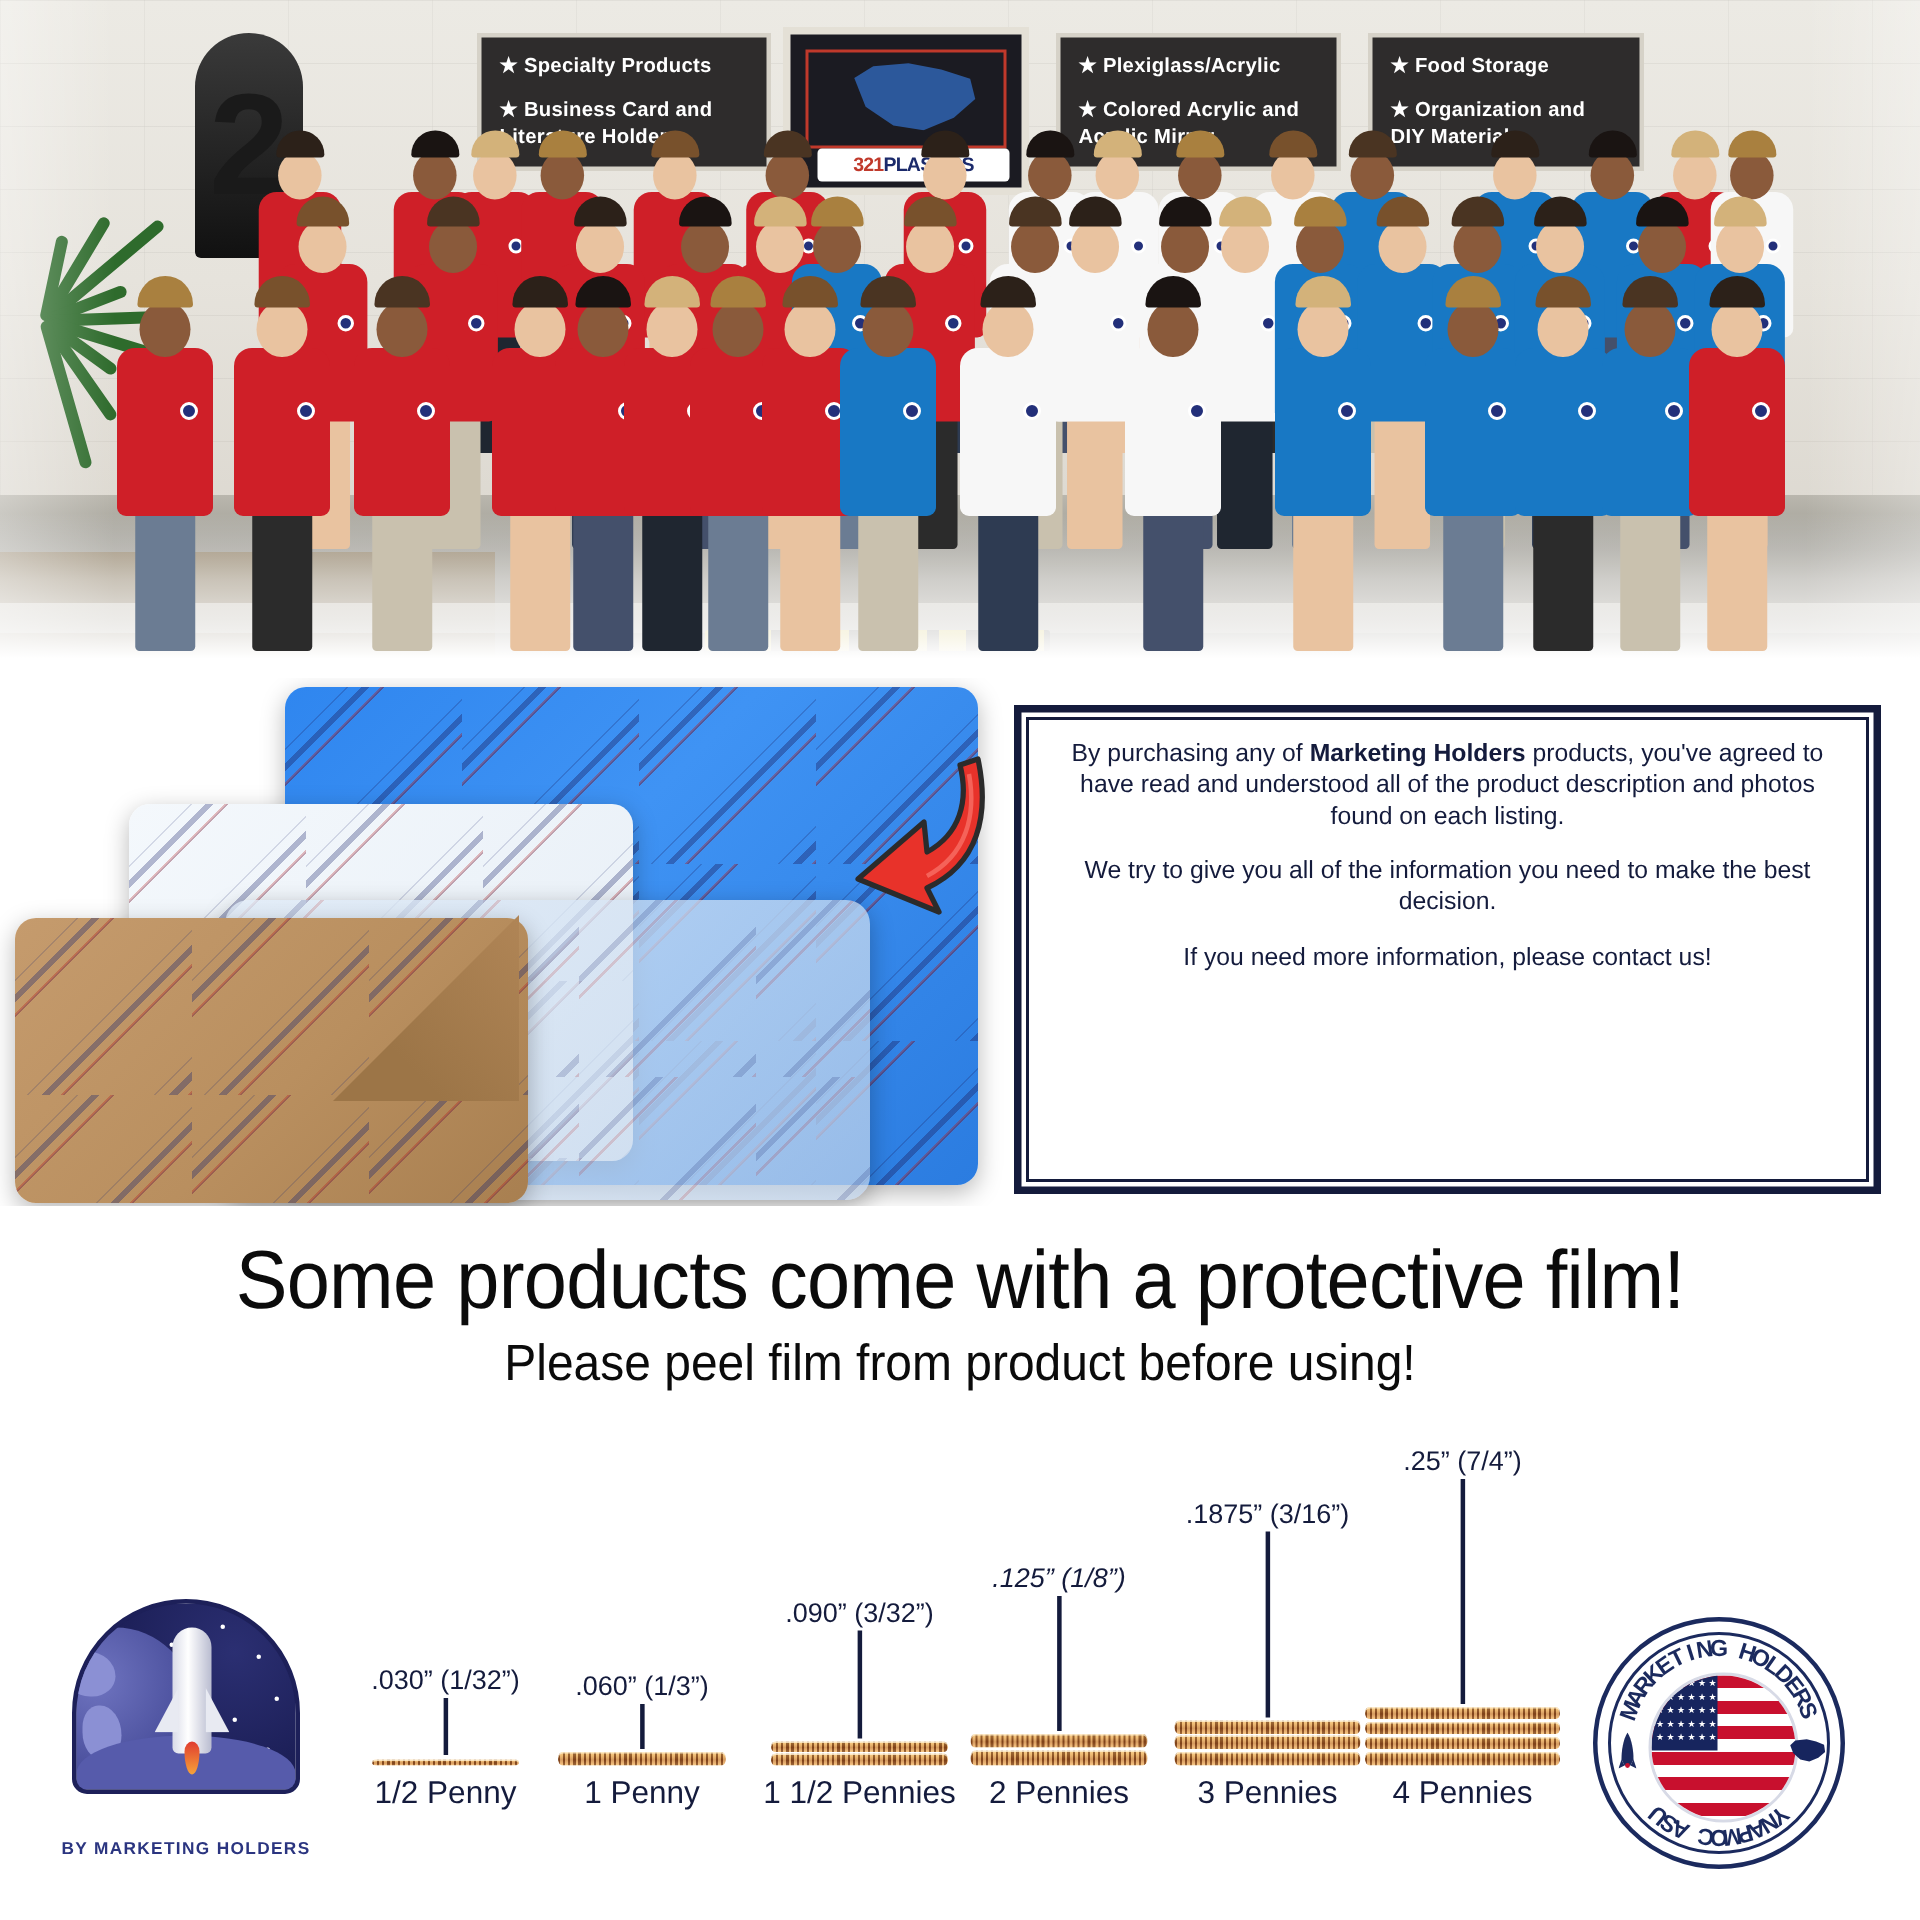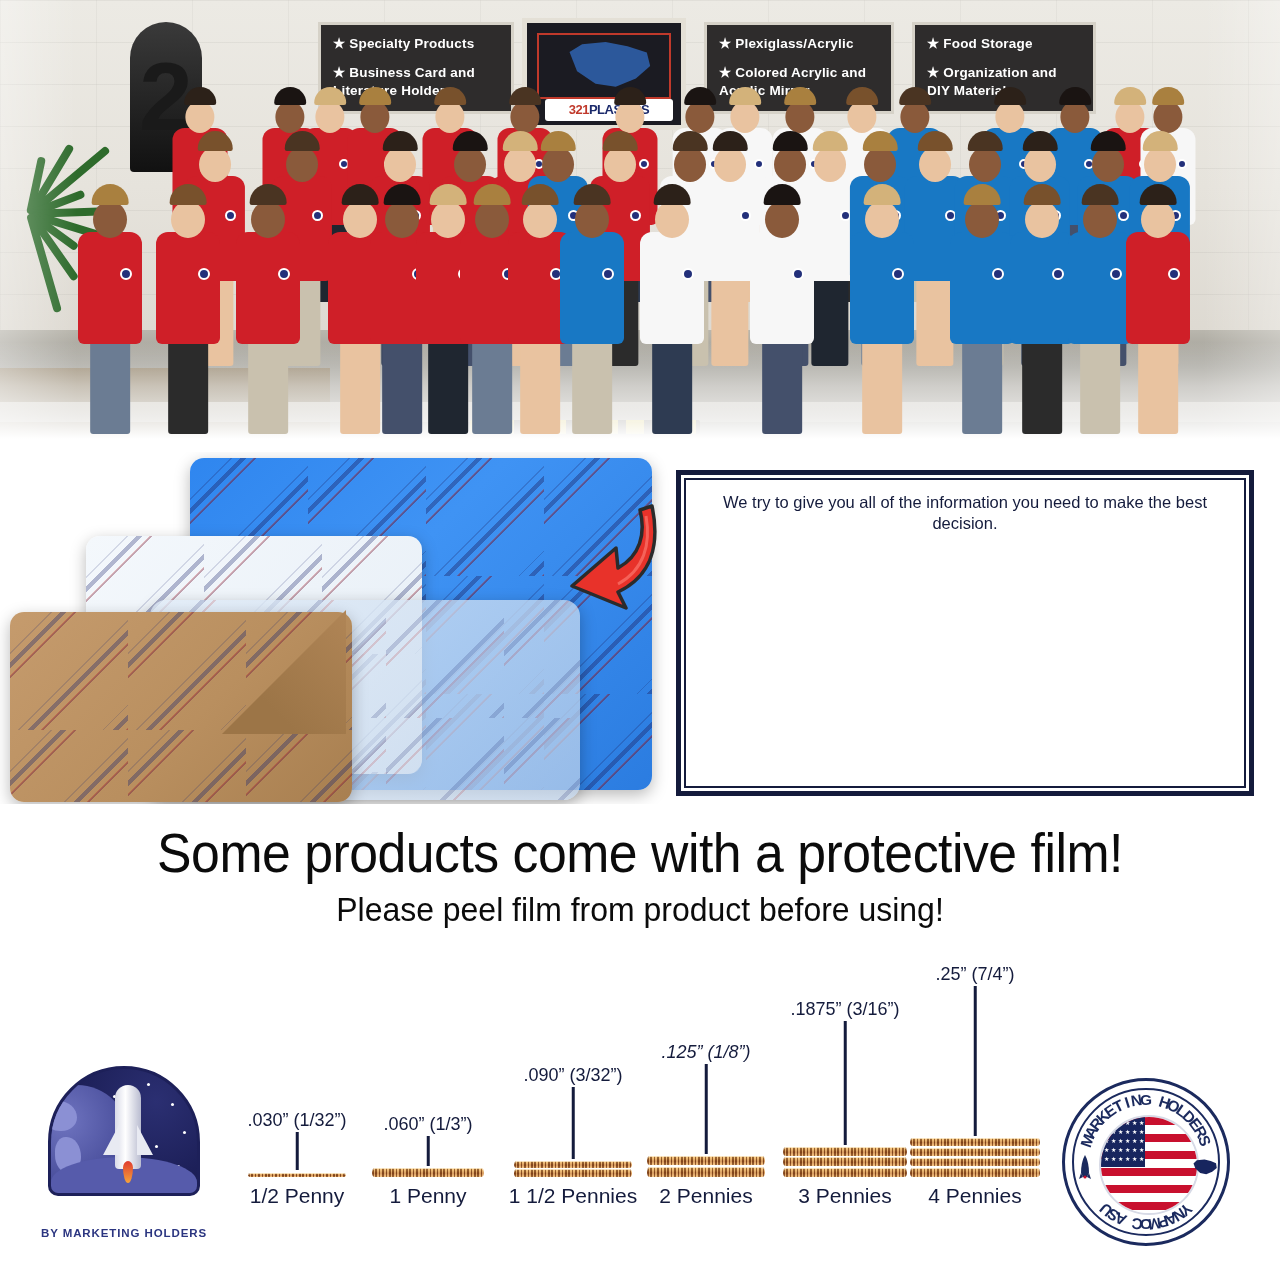--- a/index.html
+++ b/index.html
@@ -611,21 +611,23 @@
     <div class="peel"></div>
   </div>
 
   <svg class="arrow" viewBox="0 0 110 120">
     <path d="M96 6 C104 44 96 76 62 92 L70 108 L16 86 L60 48 L62 68 C84 56 90 34 84 10 Z" fill="#e8322a" stroke="#2b2b2b" stroke-width="3.5" stroke-linejoin="round"></path>
     <path d="M90 16 C95 44 88 70 62 84" fill="none" stroke="#ff8a80" stroke-width="3" opacity=".55"></path>
   </svg>
 
   <div class="disclaimer">
     <div class="disclaimer-inner">
+      <div class="disc-navy"><span>By purchasing any of </span><b>Marketing Holders</b><span> products, you've agreed to have read and understood all of the product description and photos found on each listing.</span></div>
       <div class="disc-navy">We try to give you all of the information you need to make the best decision.</div>
+      <div class="disc-navy last">If you need more information, please contact us!</div>
     </div>
   </div>
 
   <div class="headline">
     <h1>Some products come with a protective film!</h1>
     <h2>Please peel film from product before using!</h2>
   </div>
 
   <div class="pennychart" id="pennychart">
       <div class="penny-col" style="left: 297px; bottom: 0px; width: 0px; height: 250px;">

